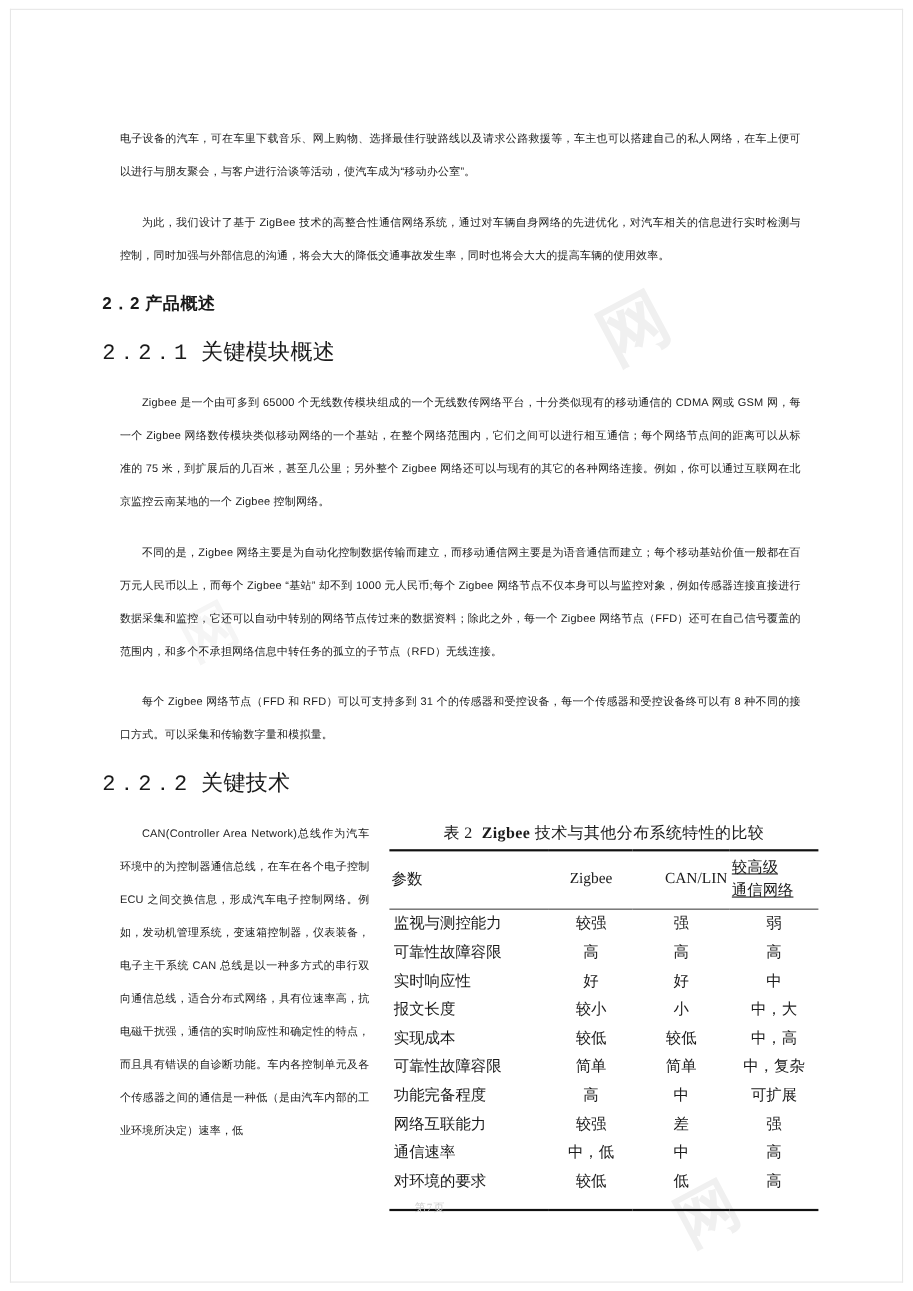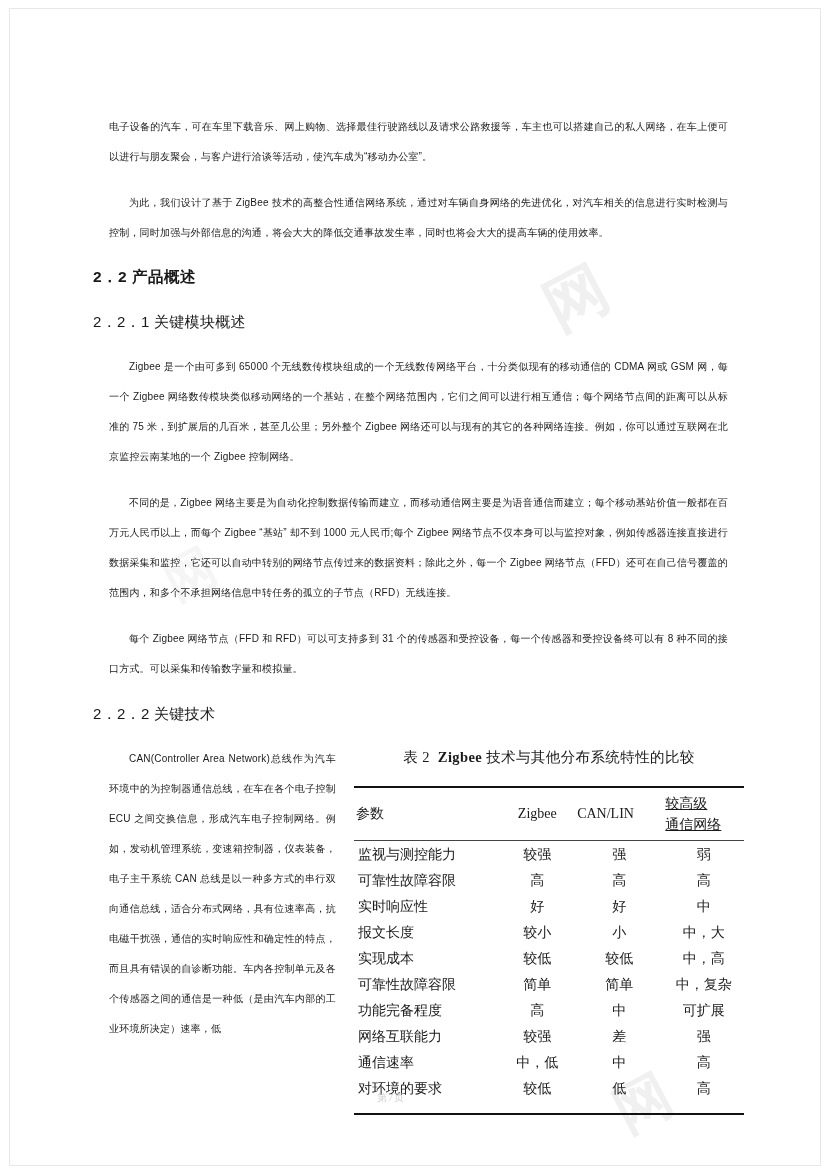--- a/index.html
+++ b/index.html
@@ -63,60 +63,61 @@
 
   h2.sec {
     margin: 14px 0 18px 0;
     font-size: 15.5px;
     font-weight: bold;
     line-height: 26px;
     letter-spacing: 0.5px;
   }
   h3.subsec {
     margin: 14px 0 6px 0;
-    font-size: 15px;
+    font-size: 20px;
     font-weight: normal;
     line-height: 28px;
     letter-spacing: 0.3px;
+    font-family: Liberation Mono, monospace;
   }
 
   
   .wrap-block { margin-top: 6px; }
   .wrap-block::after { content: ""; display: block; clear: both; }
 
   .table-float {
     float: right;
     width: 390px;
     margin: 4px 0 4px 18px;
   }
   .table-caption {
     font-family: "Liberation Serif", serif;
     font-size: 14.5px;
     text-align: center;
-    margin-bottom: 19px;
+    margin-bottom: 5px;
     letter-spacing: 0.4px;
   }
   .table-caption b { font-weight: bold; }
 
   table.cmp {
     width: 390px;
     border-collapse: collapse;
     font-family: "Liberation Serif", serif;
     font-size: 14px;
   }
   table.cmp thead tr.head-row th {
     border-top: 2.4px solid #111;
     border-bottom: 1px solid #444;
     padding: 5px 2px 5px 2px;
     font-weight: normal;
     vertical-align: middle;
   }
   table.cmp th.c-param { text-align: left; width: 150px; padding-left: 4px; }
   table.cmp th.c-zig   { text-align: center; width: 74px; font-weight: bold; }
-  table.cmp th.c-can   { text-align: left; width: 86px; font-weight: bold; }
+  table.cmp th.c-can   { text-align: right; width: 86px; font-weight: bold; }
   table.cmp th.c-adv   { text-align: left; width: 80px; line-height: 21px; text-decoration: underline; }
   table.cmp th.c-adv span { display: block; }
 
   table.cmp tbody td {
     padding: 2.5px 2px;
     line-height: 21px;
     margin-left: 44px;
   }
   table.cmp tbody td.p { text-align: left; padding-left: 4px; }
   table.cmp tbody td.v { text-align: center; }

